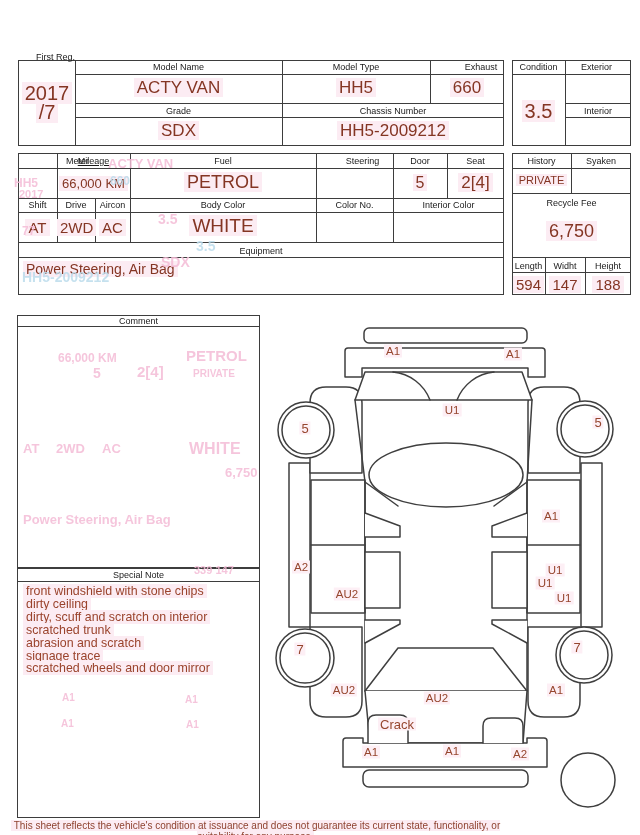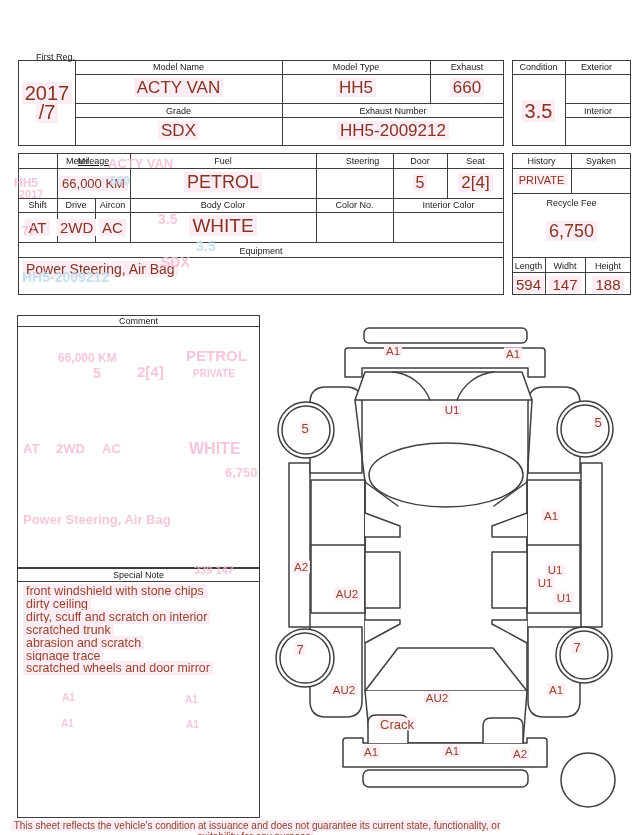--- a/index.html
+++ b/index.html
@@ -34,23 +34,23 @@
   <div class="vline" style="left:75px;top:60px;height:86px;"></div>
   <div class="vline" style="left:282px;top:60px;height:86px;"></div>
   <div class="vline" style="left:430px;top:60px;height:43px;"></div>
   <div class="hline" style="left:75px;top:74px;width:429px;"></div>
   <div class="hline" style="left:75px;top:103px;width:429px;"></div>
   <div class="hline" style="left:75px;top:117px;width:429px;"></div>
 
   <div class="hdr" style="left:18px;top:52px;width:57px;text-align:right;">First Reg.</div>
   <div class="hdr" style="left:75px;top:62px;width:207px;">Model Name</div>
   <div class="hdr" style="left:282px;top:62px;width:148px;">Model Type</div>
-  <div class="hdr" style="left:430px;top:62px;width:74px;">Exhaust</div>
+  <div class="hdr" style="left:444px;top:62px;width:74px;">Exhaust</div>
   <div class="hdr" style="left:75px;top:106px;width:207px;">Grade</div>
-  <div class="hdr" style="left:282px;top:106px;width:222px;">Exhaust Number</div>
+  <div class="hdr" style="left:282px;top:106px;width:222px;">Chassis Number</div>
 
   <div class="val" style="left:20px;top:84px;width:54px;font-size:20px;line-height:19px;">
     <span class="hl">2017</span><br>
     <span class="hl">/7</span>
   </div>
   <div class="val" style="left:75px;top:78px;width:207px;font-size:17px;"><span class="hl">ACTY VAN</span></div>
   <div class="val" style="left:282px;top:78px;width:148px;font-size:17px;"><span class="hl">HH5</span></div>
   <div class="val" style="left:430px;top:78px;width:74px;font-size:17px;"><span class="hl">660</span></div>
   <div class="val" style="left:75px;top:121px;width:207px;font-size:17px;"><span class="hl">SDX</span></div>
   <div class="val" style="left:282px;top:121px;width:222px;font-size:17px;"><span class="hl">HH5-2009212</span></div>

